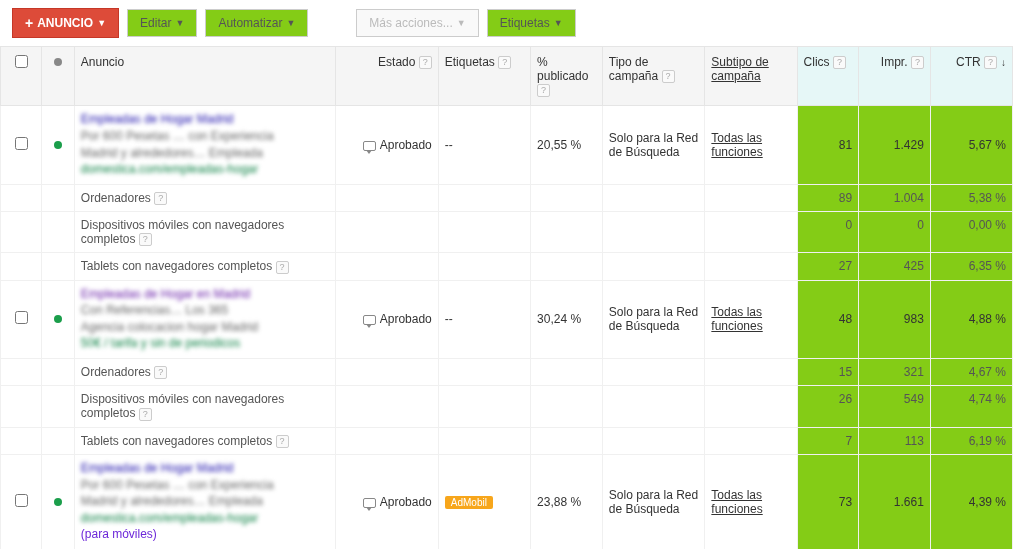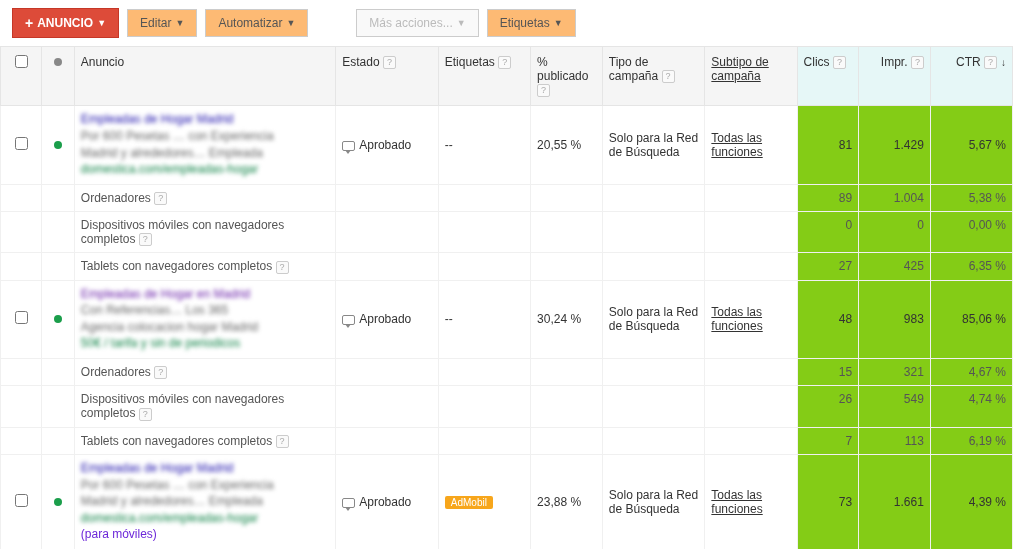--- a/index.html
+++ b/index.html
@@ -1,31 +1,31 @@
 <!DOCTYPE html>
 <html><head>
 <meta charset="utf-8">
 <style>
   * { box-sizing: border-box; margin: 0; padding: 0; }
   body { font-family: Arial, sans-serif; font-size: 12px; color: #333; background: #fff; }
   .toolbar { display: flex; gap: 8px; padding: 8px 12px; align-items: center; }
-  .btn { padding: 6px 12px; border: 1px solid #ccc; background: #fdba74; cursor: pointer; font-size: 12px; display: inline-flex; align-items: center; gap: 4px; color: #555; }
+  .btn { padding: 6px 12px; border: 1px solid #ccc; background: #84cc16; cursor: pointer; font-size: 12px; display: inline-flex; align-items: center; gap: 4px; color: #555; }
   .btn-primary { background: #dd4b39; color: #fff; border-color: #c53727; font-weight: bold; text-transform: uppercase; }
   .btn-disabled { color: #bbb; background: #f9f9f9; margin-left: 40px; }
   .caret { font-size: 9px; }
   .plus { font-weight: bold; font-size: 14px; }
   table { width: 100%; border-collapse: collapse; table-layout: fixed; }
   th { background: #f5f5f5; border-top: 1px solid #e5e5e5; border-bottom: 1px solid #e5e5e5; border-right: 1px solid #e5e5e5; padding: 8px 6px; text-align: left; vertical-align: top; font-weight: normal; font-size: 12px; color: #333; }
   th:first-child { border-left: 1px solid #e5e5e5; }
   td { border-bottom: 1px solid #f0f0f0; border-right: 1px solid #f0f0f0; padding: 6px; vertical-align: top; font-size: 12px; }
   td:first-child { border-left: 1px solid #f0f0f0; }
   .col-chk { width: 40px; text-align: center; }
   .col-dot { width: 32px; text-align: center; }
   .col-ad { width: 255px; }
-  .col-state { width: 100px; }
+  .col-state { width: 100px; text-align: right; }
   .col-etq { width: 90px; }
   .col-pct { width: 70px; }
   .col-type { width: 100px; }
   .col-sub { width: 90px; text-decoration: underline; }
   .col-clicks { width: 60px; text-align: left; background: #e6f7f7; }
   .col-impr { width: 70px; text-align: right; background: #e6f7f7; }
   .col-ctr { width: 80px; text-align: right; background: #e6f7f7; }
   td.num { text-align: right; background: #84cc16; }
   .dot { width: 8px; height: 8px; background: #1b9e4b; border-radius: 50%; display: inline-block; }
   .dot-header { width: 8px; height: 8px; background: #888; border-radius: 50%; display: inline-block; }
@@ -155,21 +155,21 @@
             <span class="blur-green">50€ / tarifa y sin de periodicos</span>
           </div>
         </td>
         <td class="col-state" style="vertical-align:middle"><span class="speech-icon"></span>Aprobado</td>
         <td class="col-etq" style="vertical-align:middle">--</td>
         <td class="col-pct" style="vertical-align:middle">30,24 %</td>
         <td class="col-type" style="vertical-align:middle">Solo para la Red de Búsqueda</td>
         <td class="col-sub" style="vertical-align:middle">Todas las funciones</td>
         <td class="num" style="vertical-align:middle">48</td>
         <td class="num" style="vertical-align:middle">983</td>
-        <td class="num" style="vertical-align:middle">85,06 %</td>
+        <td class="num" style="vertical-align:middle">4,88 %</td>
       </tr>
       <tr class="device-row">
         <td class="col-chk"></td>
         <td class="col-dot"></td>
         <td class="col-ad">Ordenadores <span class="help">?</span></td>
         <td></td>
         <td></td>
         <td></td>
         <td></td>
         <td></td>

